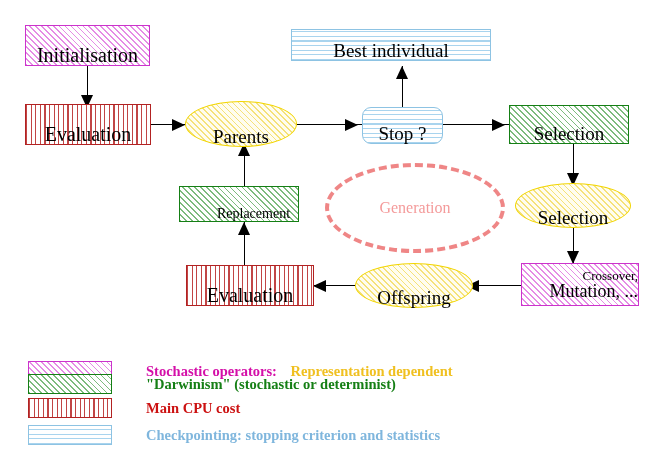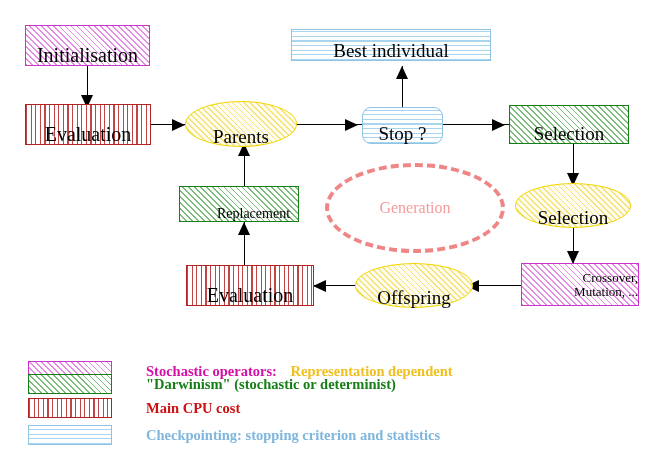--- a/index.html
+++ b/index.html
@@ -159,21 +159,21 @@
   <div class="node pat-green" style="left:509px;top:105px;width:120px;height:39px;">
     <span class="lbl" style="font-size:19px;">Selection</span>
   </div>
 
   <div class="node pat-yellow ellipse" style="left:515px;top:183px;width:116px;height:45px;">
     <span class="lbl" style="font-size:19px;">Selection</span>
   </div>
 
   <div class="node pat-magenta" style="left:521px;top:263px;width:118px;height:43px;flex-direction:column;">
     <span class="lbl" style="font-size:13px;">Crossover,</span>
-    <span class="lbl" style="font-size:13px;">Mutation, ...</span>
+    <span class="lbl" style="font-size:18px;">Mutation, ...</span>
   </div>
 
   <div class="node pat-yellow ellipse" style="left:355px;top:263px;width:118px;height:45px;">
     <span class="lbl" style="font-size:19px;">Offspring</span>
   </div>
 
   <div class="node pat-red" style="left:186px;top:265px;width:128px;height:41px;">
     <span class="lbl" style="font-size:20px;">Evaluation</span>
   </div>
 

